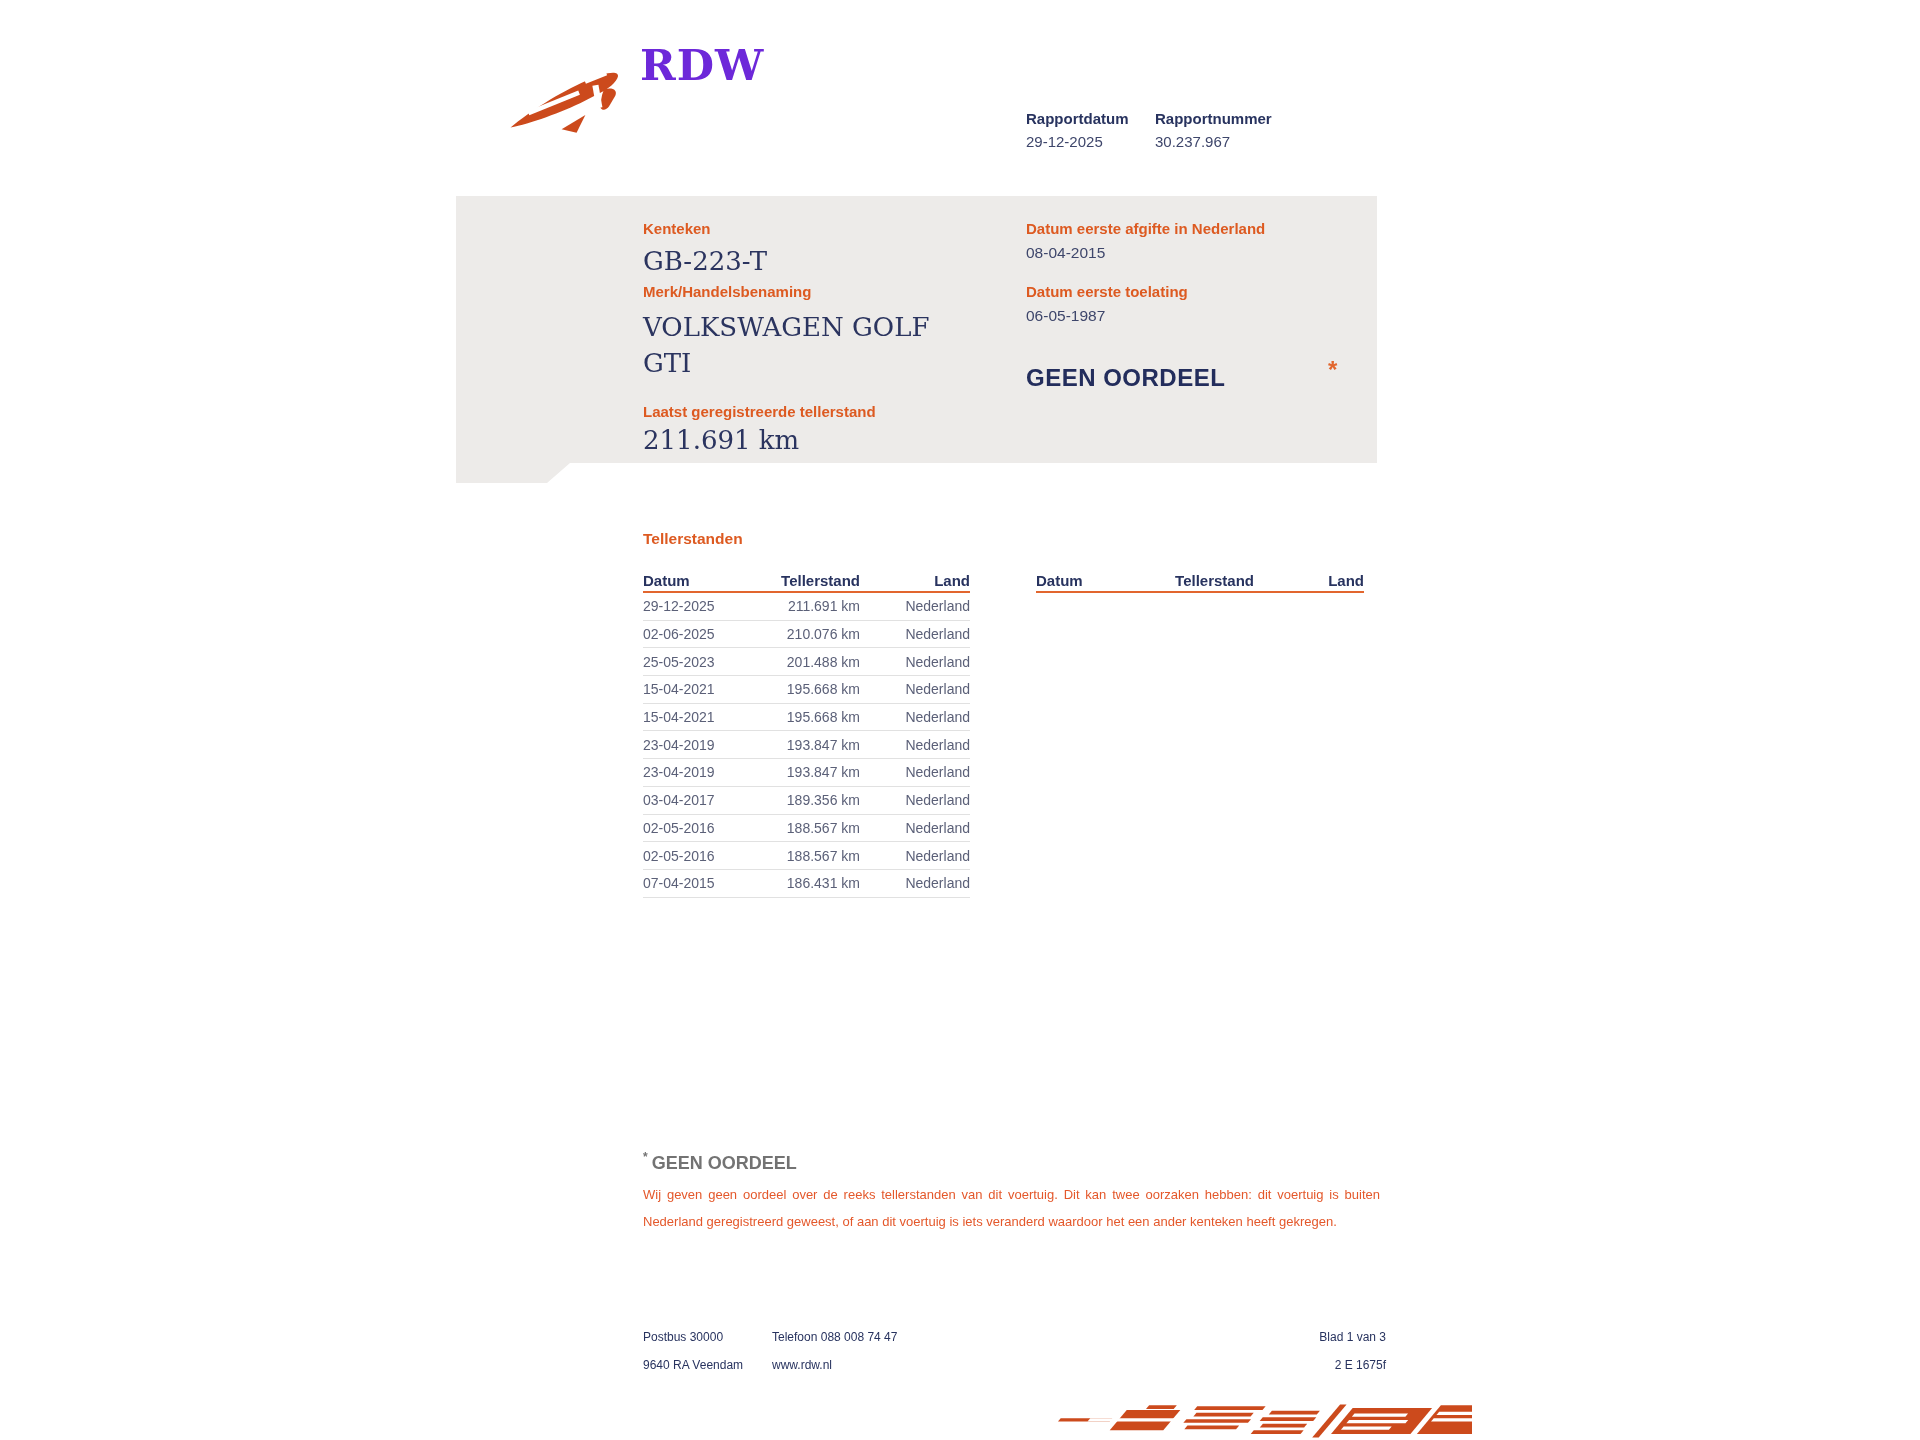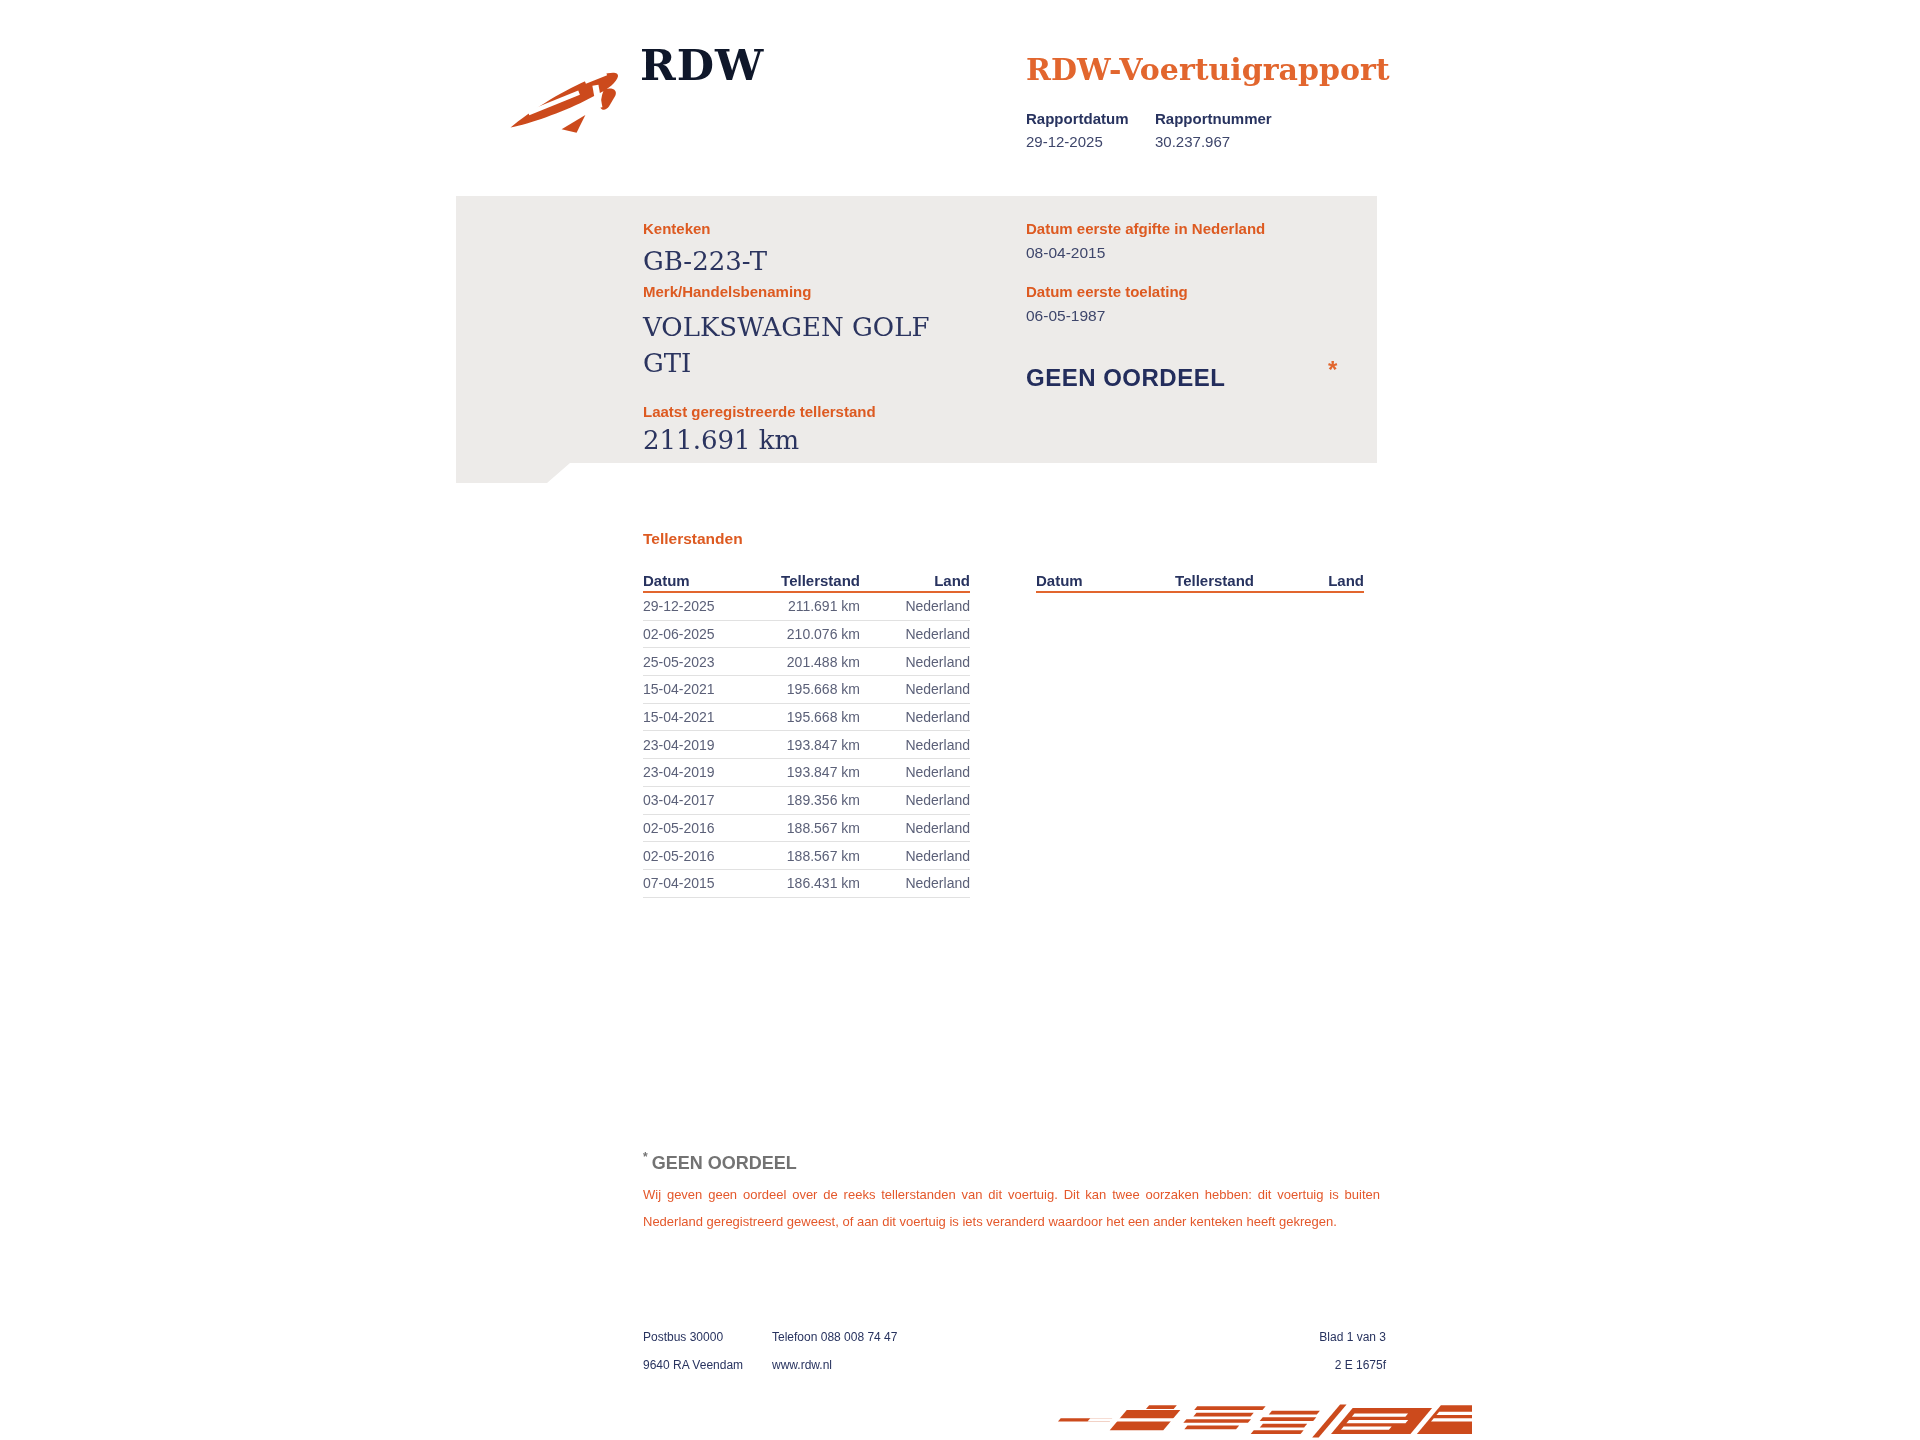--- a/index.html
+++ b/index.html
@@ -2,21 +2,21 @@
 <html><head>
 <meta charset="utf-8">
 <style>
   * { margin:0; padding:0; box-sizing:border-box; }
   body { background:#ffffff; font-family:"Liberation Sans", sans-serif; }
   .page { position:relative; width:1920px; height:1440px; background:#ffffff; overflow:hidden; }
 
   
   .logo { position:absolute; left:498px; top:50px; width:136px; height:88px; }
   .brand { position:absolute; left:640px; top:40px; font-family:"DejaVu Serif", serif;
-           font-weight:bold; font-size:43px; color:#0f172a; letter-spacing:1px; }
+           font-weight:bold; font-size:43px; color:#6d28d9; letter-spacing:1px; }
   .doc-title { position:absolute; left:1026px; top:52px; font-family:"DejaVu Serif", serif;
                font-weight:bold; font-size:30px; color:#E2662E; }
   .meta { position:absolute; left:1026px; top:110px; width:420px; color:#28335F; font-size:15px; }
   .meta-row { display:flex; }
   .meta-col1 { width:129px; }
   .meta-label { font-weight:bold; }
   .meta-value { margin-top:6px; color:#3E466B; }
 
   
   .vbox { position:absolute; left:456px; top:196px; width:921px; height:287px; background:#EDEBE9;
@@ -73,21 +73,20 @@
 
   <svg class="logo" viewBox="0 0 150 100">
     <path fill="#CC4A1C" d="M12 88 C34 70 68 48 98 35 C114 28 128 24 133 27 C137 30 130 39 119 46 L96 58 C70 71 34 84 12 88 Z"></path>
     <path fill="#CC4A1C" d="M118 45 C127 42 134 45 131 52 L124 64 C120 70 113 69 114 62 L116 51 Z"></path>
     <path fill="#CC4A1C" d="M70 90 L97 74 L87 94 Z"></path>
     <rect x="30" y="58" width="62" height="5" fill="#ffffff" transform="rotate(-22 60 60)"></rect>
     <rect x="96" y="30" width="26" height="4" fill="#ffffff" transform="rotate(-22 108 32)"></rect>
     <rect x="107" y="40" width="7" height="26" fill="#ffffff" transform="rotate(-10 110 52)"></rect>
   </svg>
   <div class="brand">RDW</div>
-  <div class="doc-title">RDW-Voertuigrapport</div>
 
   <div class="meta">
     <div class="meta-row">
       <div class="meta-col1 meta-label">Rapportdatum</div>
       <div class="meta-label">Rapportnummer</div>
     </div>
     <div class="meta-row">
       <div class="meta-col1 meta-value">29-12-2025</div>
       <div class="meta-value">30.237.967</div>
     </div>

